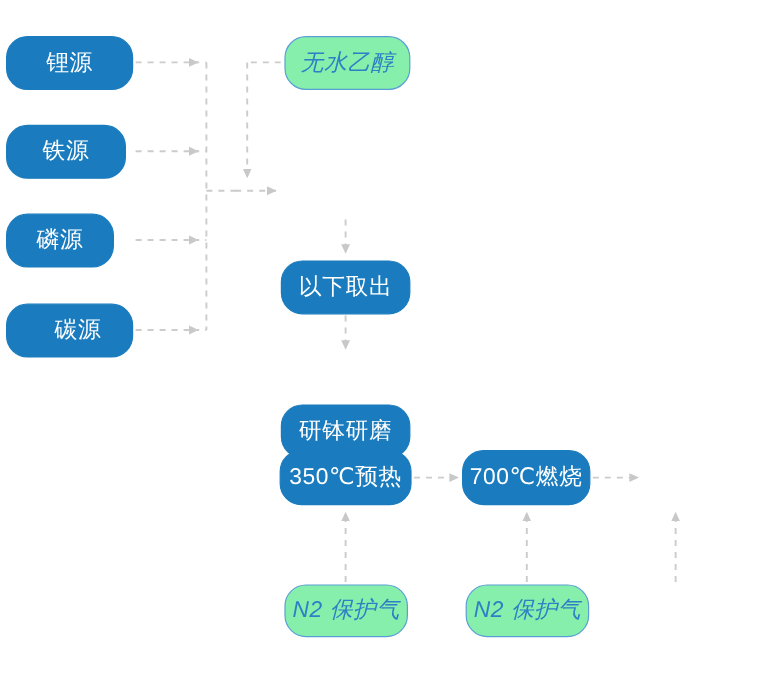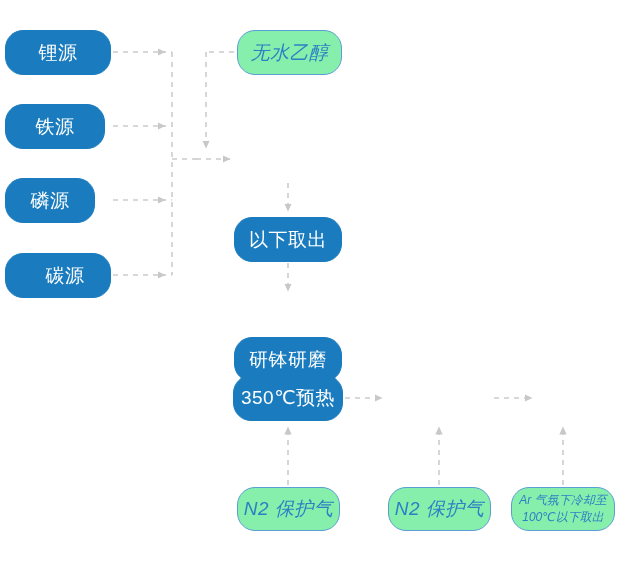--- a/index.html
+++ b/index.html
@@ -116,22 +116,21 @@
 
   <div class="node outlined" style="left:237px; top:30px;  width:105px; height:45px;">无水乙醇</div>
 
 
   <div class="node filled" style="left:234px; top:217px; width:108px; height:45px;">以下取出</div>
 
   <div class="node filled" style="left:234px; top:297px; width:108px; height:45px;margin-top:40px;">研钵研磨</div>
 
   <div class="node filled" style="left:233px; top:375px; width:110px; height:46px;">350℃预热</div>
 
+  <div class="node filled" style="left:385px; top:375px; width:107px; height:46px;">700℃燃烧</div>
 
 
   <div class="node outlined" style="left:237px; top:487px; width:103px; height:44px;">N2 保护气</div>
 
   <div class="node outlined" style="left:388px; top:487px; width:103px; height:44px;">N2 保护气</div>
 
-  <div class="node outlined small" style="left:511px; top:487px; width:104px; height:44px;">Ar 气氛下冷却至
-100℃以下取出</div>
 
 </div>
 
 </body></html>

